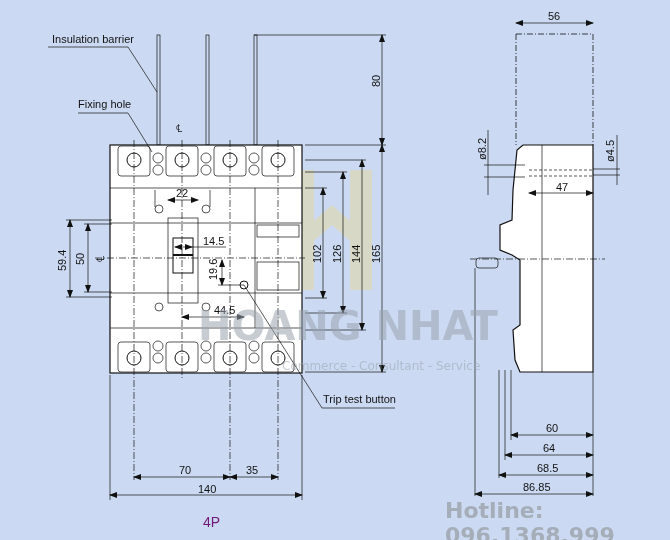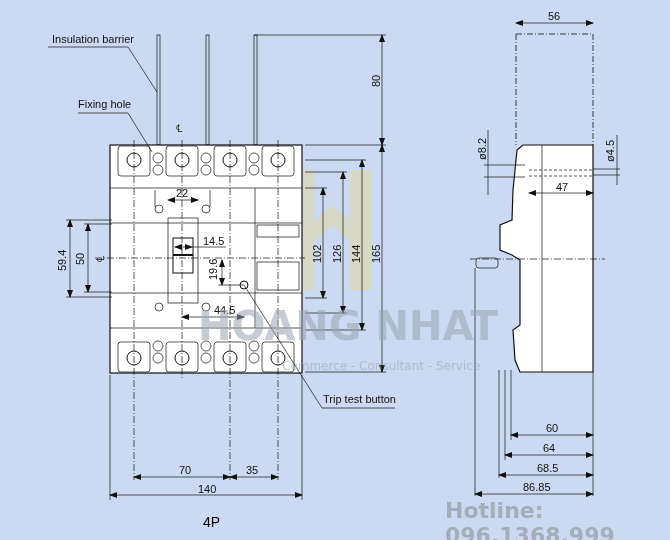--- a/index.html
+++ b/index.html
@@ -8,21 +8,21 @@
   .t{font-family:"Liberation Sans",sans-serif;font-size:11px;fill:#111;}
   .lbl{font-family:"Liberation Sans",sans-serif;font-size:11px;fill:#111;}
   .wm{font-family:"DejaVu Sans",sans-serif;font-weight:bold;fill:#9aa3b0;opacity:.55;}
   .wm2{font-family:"DejaVu Sans",sans-serif;fill:#9aa3b0;opacity:.55;}
   .ln{stroke:#111;stroke-width:1;fill:none;}
   .thin{stroke:#111;stroke-width:.7;fill:none;}
   .cl{stroke:#111;stroke-width:.7;fill:none;stroke-dasharray:7 2 1 2;}
   .dash{stroke:#111;stroke-width:.8;fill:none;stroke-dasharray:6 2 1 2;}
   .body{fill:#fff;stroke:#111;stroke-width:1.2;}
   .hot{position:absolute;left:445px;top:498px;font-family:"DejaVu Sans",sans-serif;font-weight:bold;font-size:22px;color:#a5adb8;letter-spacing:0px;}
-  .cap{position:absolute;left:203px;top:514px;font-size:14px;color:#000000;}
+  .cap{position:absolute;left:203px;top:514px;font-size:14px;color:#701a75;}
 </style>
 </head>
 <body>
 
 <svg width="670" height="540" viewBox="0 0 670 540">
   <defs>
     <marker id="ar" markerWidth="8" markerHeight="6" refX="7" refY="3" orient="auto-start-reverse" markerUnits="userSpaceOnUse">
       <path d="M0,0 L8,3 L0,6 Z" fill="#111"></path>
     </marker>
   </defs>

